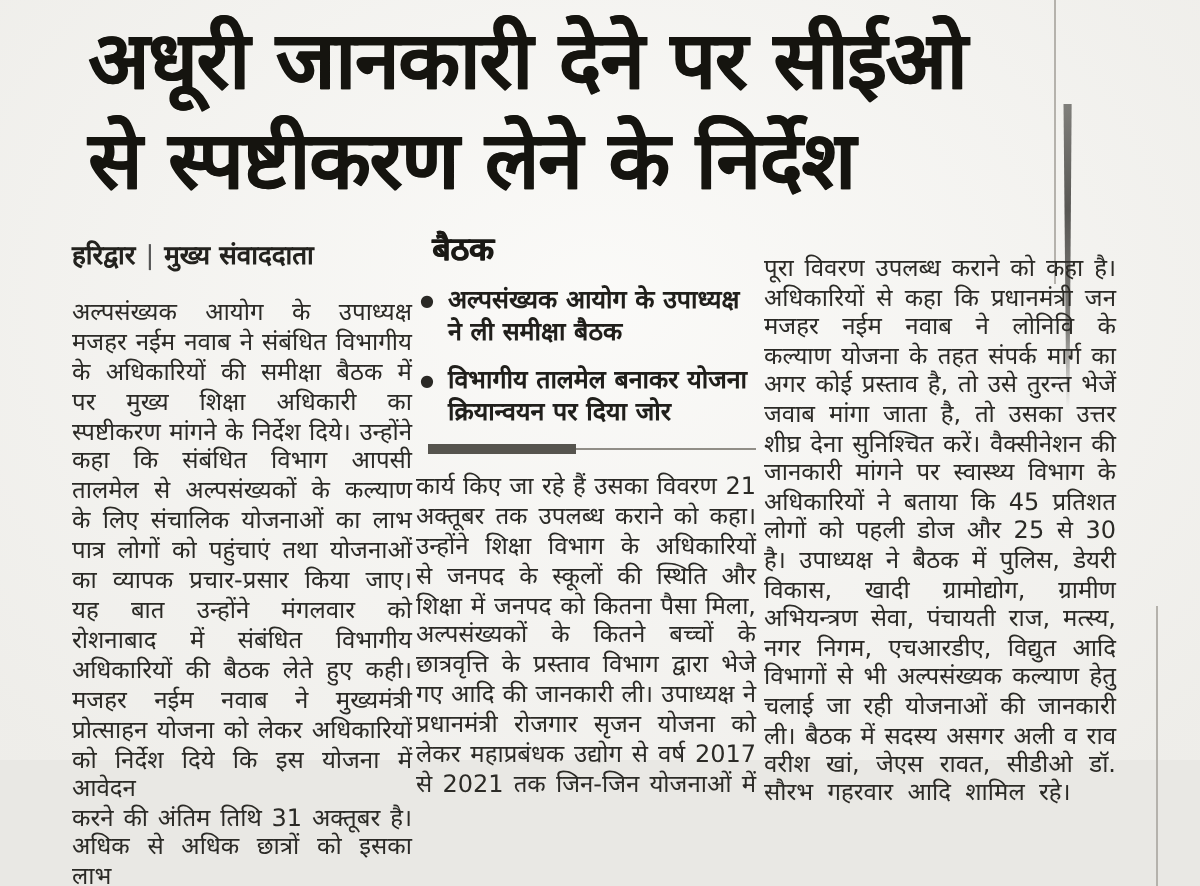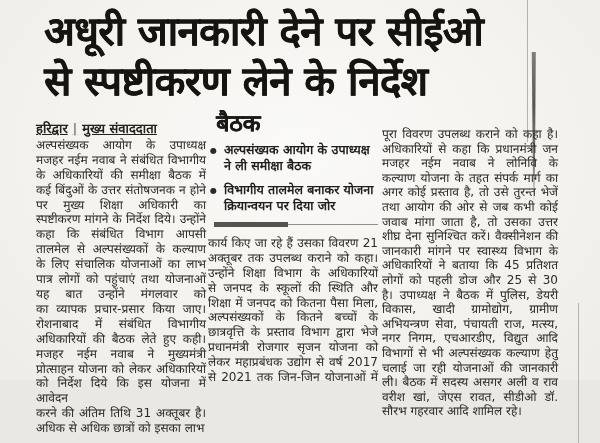--- a/index.html
+++ b/index.html
@@ -10,33 +10,33 @@
        font-family:"DejaVu Sans",sans-serif;}
   .page{position:relative;width:600px;height:380px;background:var(--paper);
         background-image:radial-gradient(ellipse at 50% 40%, rgba(255,255,255,.5), rgba(0,0,0,0.03) 95%);
         color:var(--ink);}
   
   .headline{position:absolute;left:44px;top:6px;width:500px;color:var(--hink);
             font-weight:800;font-size:40px;line-height:50px;letter-spacing:-0.5px;
             text-shadow:0.4px 0 0 var(--hink);}
   .headline .hl{white-space:nowrap;}
   
-  .byline{font-weight:700;font-size:13px;color:#23221e;
-          border-bottom:1px solid transparent;white-space:nowrap;text-decoration:underline;}
+  .byline{font-weight:700;font-size:13px;color:#23221e;margin-bottom:11px;
+          border-bottom:1px solid transparent;white-space:nowrap;}
   .byline .sep{margin:0 5px;color:#555;font-weight:400;}
   
   .col{position:absolute;font-size:12px;line-height:14.9px;color:var(--ink);}
   .col1{left:36px;top:122px;width:170px;}
   .col2{left:208px;top:118px;width:170px;}
   .col3{left:382px;top:127px;width:176px;line-height:14.6px;}
   .tl{text-align:justify;text-align-last:justify;white-space:normal;}
-  .tl-last{text-align-last:left;}
+  .tl-last{text-align-last:left;font-family:Liberation Mono, monospace;}
   
-  .box-title{font-weight:800;font-size:23px;color:#1a1915;margin:0 0 9px 8px;
-             text-shadow:0.4px 0 0 #1a1915;font-family:Liberation Mono, monospace;}
+  .box-title{font-weight:800;font-size:16px;color:#1a1915;margin:0 0 9px 8px;
+             text-shadow:0.4px 0 0 #1a1915;}
   .bullets{list-style:none;margin:0;padding:0 0 0 2px;}
   .bullets li{display:flex;gap:7px;font-weight:700;font-size:12.5px;line-height:16px;
               color:#201f1b;margin-bottom:8px;}
   .bmark{font-size:8px;line-height:16px;flex:0 0 auto;padding-top:1px;color:#2a2925;}
   .btext{flex:1;}
   .divider{display:flex;align-items:center;margin:4px 0 9px 6px;}
   .divider .thick{width:74px;height:5px;background:var(--divthick);}
   .divider .thin{flex:1;height:1px;background:#918e87;}
   
   .crease-line{position:absolute;left:527px;top:0;width:1px;height:142px;background:var(--rule);}
@@ -60,29 +60,28 @@
   <div class="rule-bottom-right"></div>
 
   <div class="col col1">
     <div class="byline">
       <span>हरिद्वार</span><span class="sep">|</span><span>मुख्य संवाददाता</span>
     </div>
     <div class="textlines">
         <div class="tl">अल्पसंख्यक आयोग के उपाध्यक्ष</div>
         <div class="tl">मजहर नईम नवाब ने संबंधित विभागीय</div>
         <div class="tl">के अधिकारियों की समीक्षा बैठक में</div>
-        <div class="tl">कई बिंदुओं के उत्तर संतोषजनक न होने</div>
         <div class="tl">पर मुख्य शिक्षा अधिकारी का</div>
         <div class="tl">स्पष्टीकरण मांगने के निर्देश दिये। उन्होंने</div>
         <div class="tl">कहा कि संबंधित विभाग आपसी</div>
         <div class="tl">तालमेल से अल्पसंख्यकों के कल्याण</div>
         <div class="tl">के लिए संचालिक योजनाओं का लाभ</div>
         <div class="tl">पात्र लोगों को पहुंचाएं तथा योजनाओं</div>
+        <div class="tl">का व्यापक प्रचार-प्रसार किया जाए।</div>
         <div class="tl">यह बात उन्होंने मंगलवार को</div>
-        <div class="tl">का व्यापक प्रचार-प्रसार किया जाए।</div>
         <div class="tl">रोशनाबाद में संबंधित विभागीय</div>
         <div class="tl">अधिकारियों की बैठक लेते हुए कही।</div>
         <div class="tl">मजहर नईम नवाब ने मुख्यमंत्री</div>
         <div class="tl">प्रोत्साहन योजना को लेकर अधिकारियों</div>
         <div class="tl">को निर्देश दिये कि इस योजना में आवेदन</div>
         <div class="tl">करने की अंतिम तिथि 31 अक्तूबर है।</div>
         <div class="tl tl-last">अधिक से अधिक छात्रों को इसका लाभ</div>
       </div>
   </div>
 
@@ -105,34 +104,34 @@
       </div>
     </div>
     <div class="textlines">
         <div class="tl">कार्य किए जा रहे हैं उसका विवरण 21</div>
         <div class="tl">अक्तूबर तक उपलब्ध कराने को कहा।</div>
         <div class="tl">उन्होंने शिक्षा विभाग के अधिकारियों</div>
         <div class="tl">से जनपद के स्कूलों की स्थिति और</div>
         <div class="tl">शिक्षा में जनपद को कितना पैसा मिला,</div>
         <div class="tl">अल्पसंख्यकों के कितने बच्चों के</div>
         <div class="tl">छात्रवृत्ति के प्रस्ताव विभाग द्वारा भेजे</div>
+        <div class="tl">गए आदि की जानकारी ली। उपाध्यक्ष ने</div>
         <div class="tl">प्रधानमंत्री रोजगार सृजन योजना को</div>
         <div class="tl">लेकर महाप्रबंधक उद्योग से वर्ष 2017</div>
         <div class="tl">से 2021 तक जिन-जिन योजनाओं में</div>
       </div>
   </div>
 
   <div class="col col3">
     <div class="textlines">
         <div class="tl">पूरा विवरण उपलब्ध कराने को कहा है।</div>
         <div class="tl">अधिकारियों से कहा कि प्रधानमंत्री जन</div>
         <div class="tl">मजहर नईम नवाब ने लोनिवि के</div>
         <div class="tl">कल्याण योजना के तहत संपर्क मार्ग का</div>
         <div class="tl">अगर कोई प्रस्ताव है, तो उसे तुरन्त भेजें</div>
-        <div class="tl">तथा आयोग की ओर से जब कभी कोई</div>
         <div class="tl">जवाब मांगा जाता है, तो उसका उत्तर</div>
         <div class="tl">शीघ्र देना सुनिश्चित करें। वैक्सीनेशन की</div>
         <div class="tl">जानकारी मांगने पर स्वास्थ्य विभाग के</div>
         <div class="tl">अधिकारियों ने बताया कि 45 प्रतिशत</div>
         <div class="tl">लोगों को पहली डोज और 25 से 30</div>
         <div class="tl">है। उपाध्यक्ष ने बैठक में पुलिस, डेयरी</div>
         <div class="tl">विकास, खादी ग्रामोद्योग, ग्रामीण</div>
         <div class="tl">अभियन्त्रण सेवा, पंचायती राज, मत्स्य,</div>
         <div class="tl">नगर निगम, एचआरडीए, विद्युत आदि</div>
         <div class="tl">विभागों से भी अल्पसंख्यक कल्याण हेतु</div>

